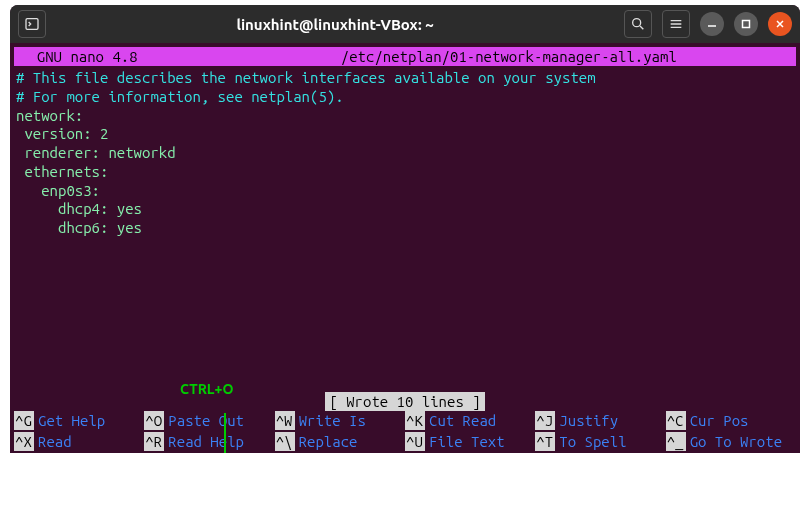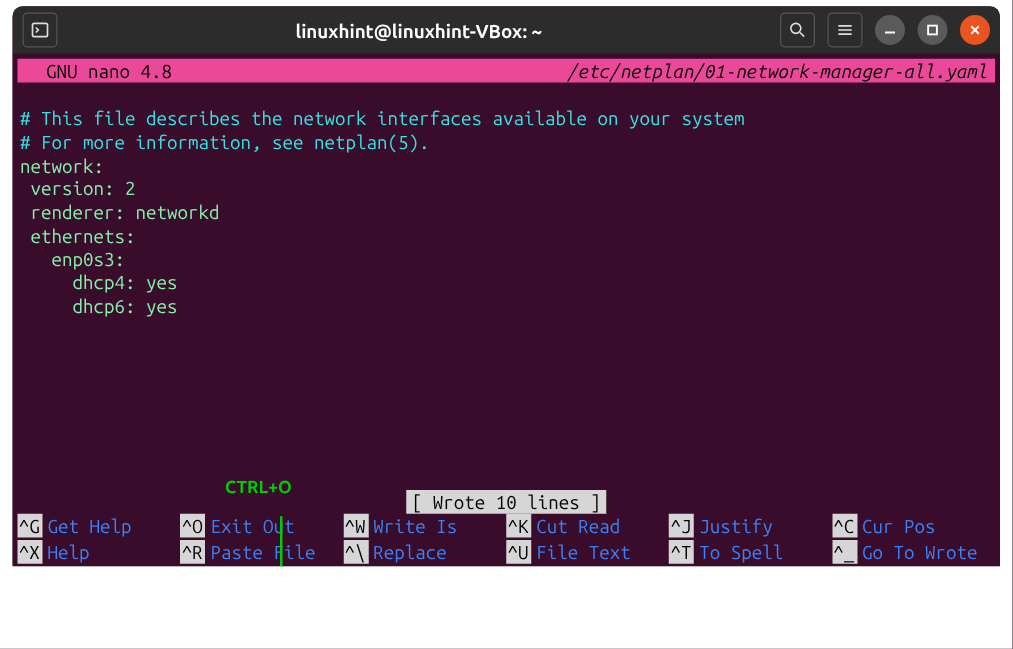--- a/index.html
+++ b/index.html
@@ -79,33 +79,33 @@
       flex: 1;
       background: #380c2a;
       color: #ffffff;
       font-size: 15px;
       line-height: 1.25;
       display: flex;
       flex-direction: column;
       position: relative;
     }
     .nano-header {
-      background: #ec4899;
+      background: #d946ef;
       color: #000;
       padding: 0 6px;
       display: flex;
       white-space: pre;
       height: 19px;
       line-height: 19px;
       margin: 4px 4px 0 4px;
     }
     .nano-header-left { }
-    .nano-header-center { flex: 1; text-align: right; padding-left: 90px; font-style: italic;}
+    .nano-header-center { flex: 1; text-align: center; padding-left: 90px;}
     .editor-body {
-      padding: 20px 6px;
+      padding: 3px 6px;
       flex: 1;
       white-space: pre;
     }
     .comment { color: #34e2e2; }
     .plain { color: #86efac; }
     .annotation {
       position: absolute;
       color: #00cc00;
       font-weight: bold;
       font-size: 14px;
@@ -218,28 +218,28 @@
 
     <div class="annotation annotation-label">CTRL+O</div>
     <div class="annotation-arrow"></div>
 
     <div class="status-line">
       <span class="status-pill">[ Wrote 10 lines ]</span>
     </div>
 
     <div class="shortcuts" id="shortcuts-row1">
         <div class="shortcut"><span class="key">^G</span><span class="shortcut-label">Get Help</span></div>
-        <div class="shortcut"><span class="key">^O</span><span class="shortcut-label">Exit Out</span></div>
+        <div class="shortcut"><span class="key">^O</span><span class="shortcut-label">Paste Out</span></div>
         <div class="shortcut"><span class="key">^W</span><span class="shortcut-label">Write Is</span></div>
         <div class="shortcut"><span class="key">^K</span><span class="shortcut-label">Cut Read</span></div>
         <div class="shortcut"><span class="key">^J</span><span class="shortcut-label">Justify</span></div>
         <div class="shortcut"><span class="key">^C</span><span class="shortcut-label">Cur Pos</span></div>
       </div>
     <div class="shortcuts" id="shortcuts-row2">
-        <div class="shortcut"><span class="key">^X</span><span class="shortcut-label">Help</span></div>
-        <div class="shortcut"><span class="key">^R</span><span class="shortcut-label">Paste File</span></div>
+        <div class="shortcut"><span class="key">^X</span><span class="shortcut-label">Read</span></div>
+        <div class="shortcut"><span class="key">^R</span><span class="shortcut-label">Read Help</span></div>
         <div class="shortcut"><span class="key">^\</span><span class="shortcut-label">Replace</span></div>
         <div class="shortcut"><span class="key">^U</span><span class="shortcut-label">File Text</span></div>
         <div class="shortcut"><span class="key">^T</span><span class="shortcut-label">To Spell</span></div>
         <div class="shortcut"><span class="key">^_</span><span class="shortcut-label">Go To Wrote</span></div>
       </div>
   </div>
 </div>
 
 </body></html>

